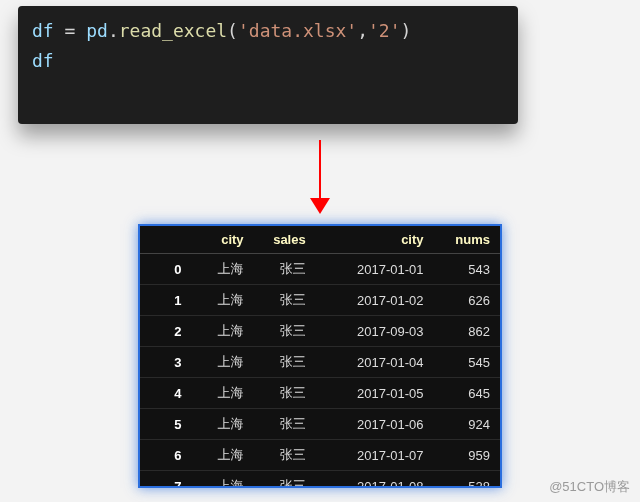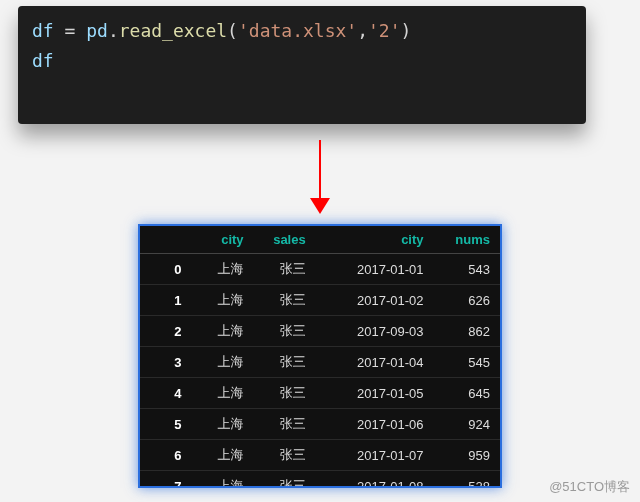--- a/index.html
+++ b/index.html
@@ -9,21 +9,21 @@
     height: 502px;
     background: #f3f3f3;
     font-family: Consolas, Menlo, monospace;
     position: relative;
     overflow: hidden;
   }
   .code-block {
     position: absolute;
     left: 18px;
     top: 6px;
-    width: 568px;
+    width: 500px;
     height: 118px;
     background: #1e1e1e;
     border-radius: 4px;
     padding: 10px 14px;
     box-sizing: border-box;
     color: #d4d4d4;
     font-size: 18px;
     line-height: 30px;
     box-shadow: 0 12px 20px rgba(0,0,0,0.35);
   }
@@ -80,21 +80,21 @@
     table-layout: fixed;
   }
   .df-table th, .df-table td {
     text-align: right;
     padding: 6px 10px 6px 4px;
     border-bottom: 1px solid #2a2a2a;
     white-space: nowrap;
   }
   .df-table th {
     font-weight: bold;
-    color: #14b8a6;
+    color: #fef9c3;
     border-bottom: 1px solid #444;
     margin-top: 24px;
   }
   .col-idx  { width: 48px; }
   .col-city { width: 58px; }
   .col-sales{ width: 58px; }
   .col-date { width: 110px; }
   .col-nums { width: 62px; }
   .idx-cell { font-weight: bold; color: #fff; }
 

